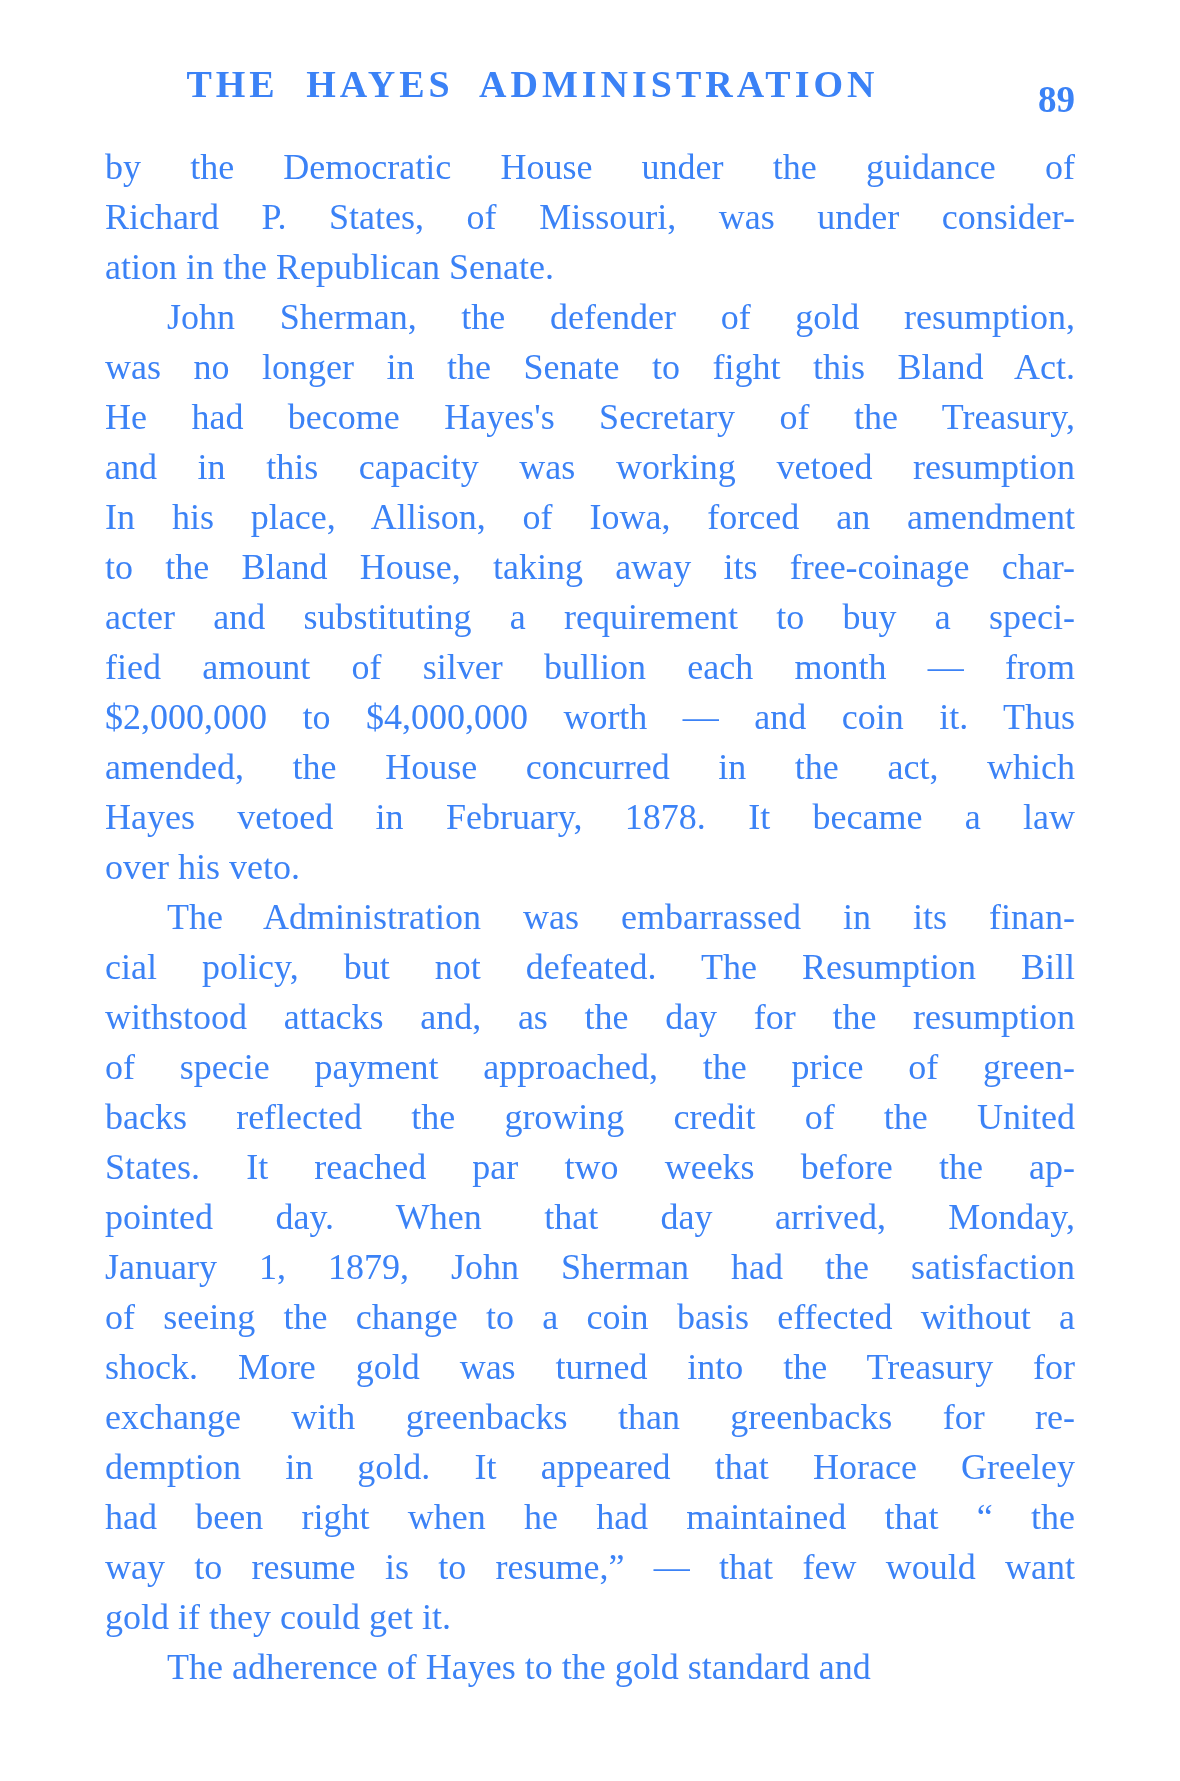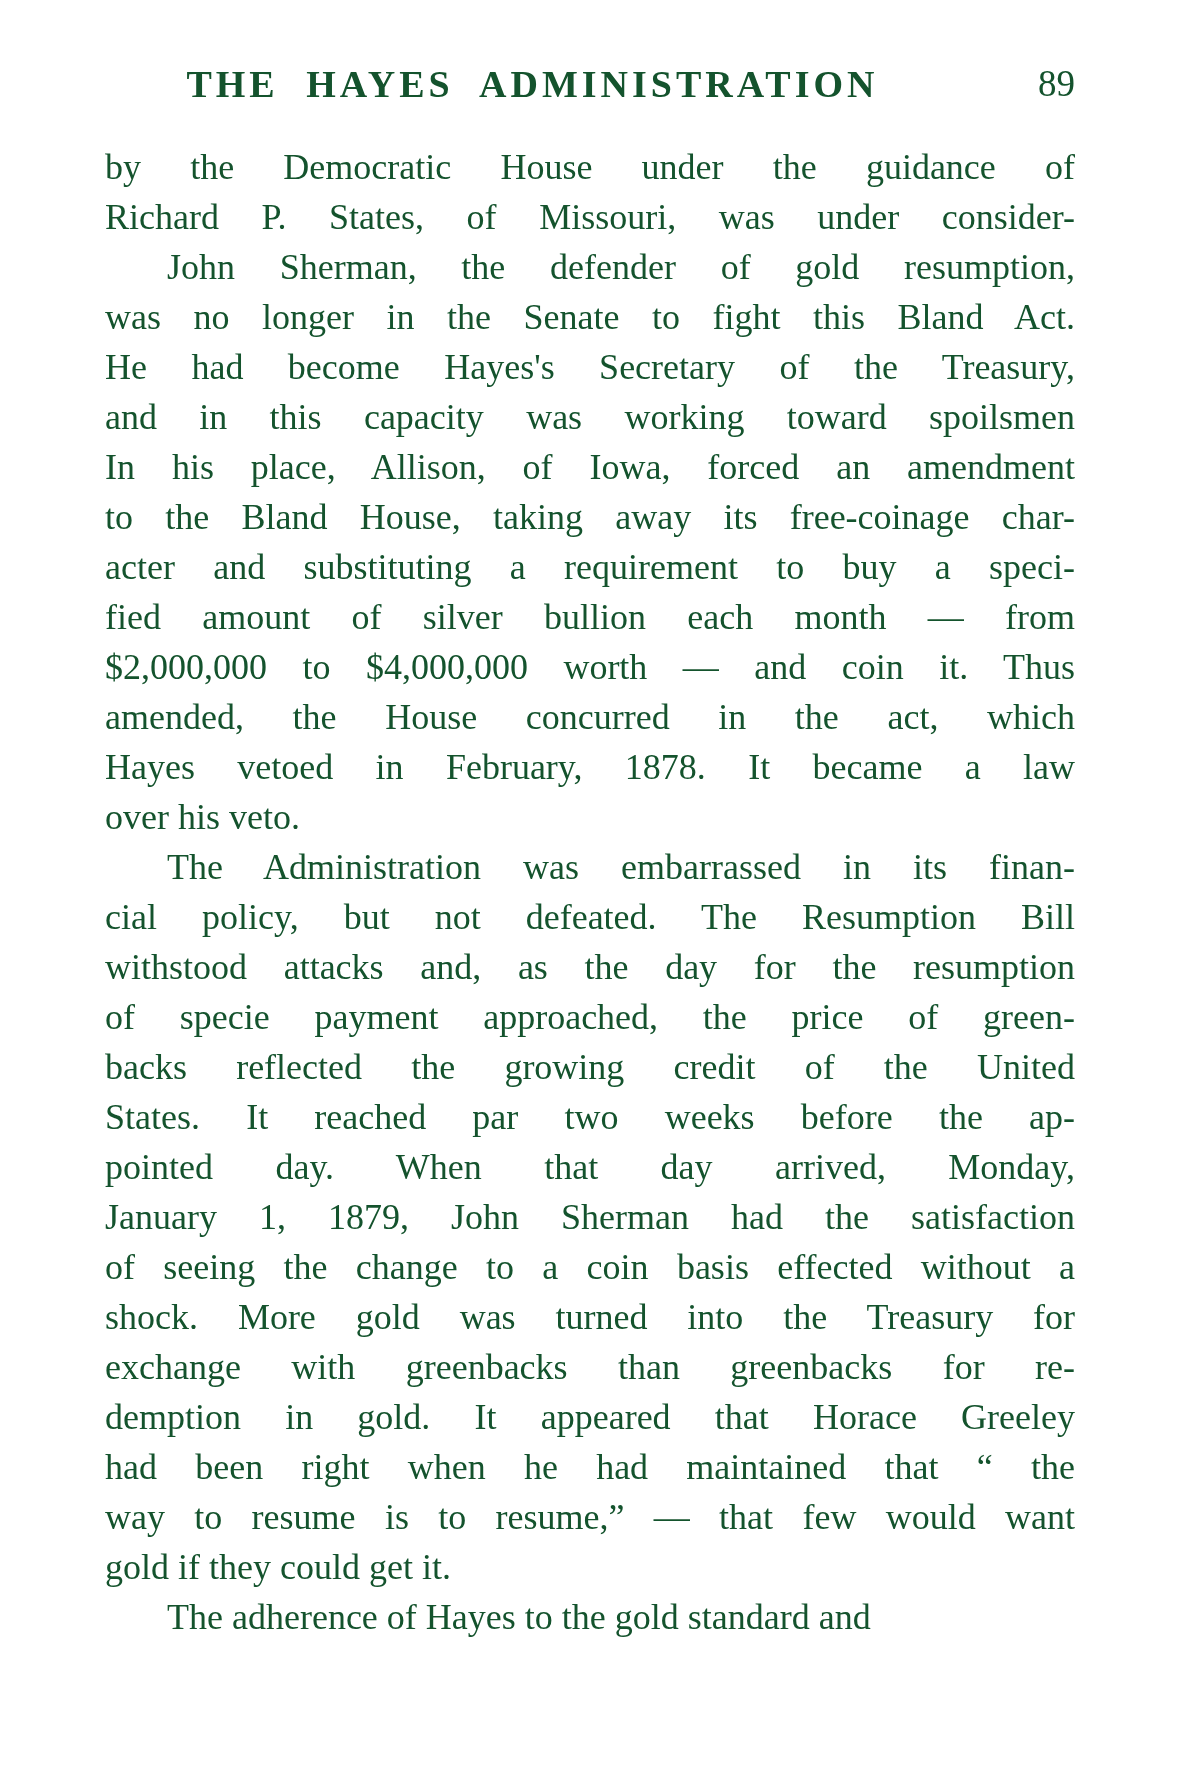--- a/index.html
+++ b/index.html
@@ -6,21 +6,21 @@
     margin: 0;
     padding: 0;
     background: #e8e8e8;
   }
   .page {
     position: relative;
     width: 1180px;
     height: 1781px;
     margin: 0 auto;
     background: #ffffff;
-    color: #14532d;
+    color: #3b82f6;
     font-family: "Liberation Serif", "DejaVu Serif", serif;
     overflow: hidden;
     box-sizing: border-box;
     padding: 58px 105px 0 105px;
   }
   .running-head {
     position: relative;
     height: 52px;
     margin-bottom: 32px;
   }
@@ -32,23 +32,23 @@
     font-size: 38px;
     font-weight: bold;
     letter-spacing: 4px;
     word-spacing: 14px;
     line-height: 52px;
     white-space: nowrap;
   }
   .running-head .pagenum {
     position: absolute;
     right: 0;
-    top: 0;
+    top: 16px;
     font-size: 37px;
-    font-weight: normal;
+    font-weight: bold;
     line-height: 52px;
   }
   .text-body {
     width: 970px;
     font-family: Liberation Serif, serif;
   }
   .line {
     font-size: 36px;
     line-height: 50px;
     white-space: normal;
@@ -68,24 +68,25 @@
 <body>
 
 <div class="page">
   <div class="running-head">
     <div class="title">THE HAYES ADMINISTRATION</div>
     <div class="pagenum">89</div>
   </div>
   <div class="text-body">
       <div class="line">by the Democratic House under the guidance of</div>
       <div class="line">Richard P. States, of Missouri, was under consider-</div>
+      <div class="line last">ation in the Republican Senate.</div>
       <div class="line indent">John Sherman, the defender of gold resumption,</div>
       <div class="line">was no longer in the Senate to fight this Bland Act.</div>
       <div class="line">He had become Hayes's Secretary of the Treasury,</div>
-      <div class="line">and in this capacity was working toward spoilsmen</div>
+      <div class="line">and in this capacity was working vetoed resumption</div>
       <div class="line">In his place, Allison, of Iowa, forced an amendment</div>
       <div class="line">to the Bland House, taking away its free-coinage char-</div>
       <div class="line">acter and substituting a requirement to buy a speci-</div>
       <div class="line">fied amount of silver bullion each month — from</div>
       <div class="line">$2,000,000 to $4,000,000 worth — and coin it. Thus</div>
       <div class="line">amended, the House concurred in the act, which</div>
       <div class="line">Hayes vetoed in February, 1878. It became a law</div>
       <div class="line last">over his veto.</div>
       <div class="line indent">The Administration was embarrassed in its finan-</div>
       <div class="line">cial policy, but not defeated. The Resumption Bill</div>

